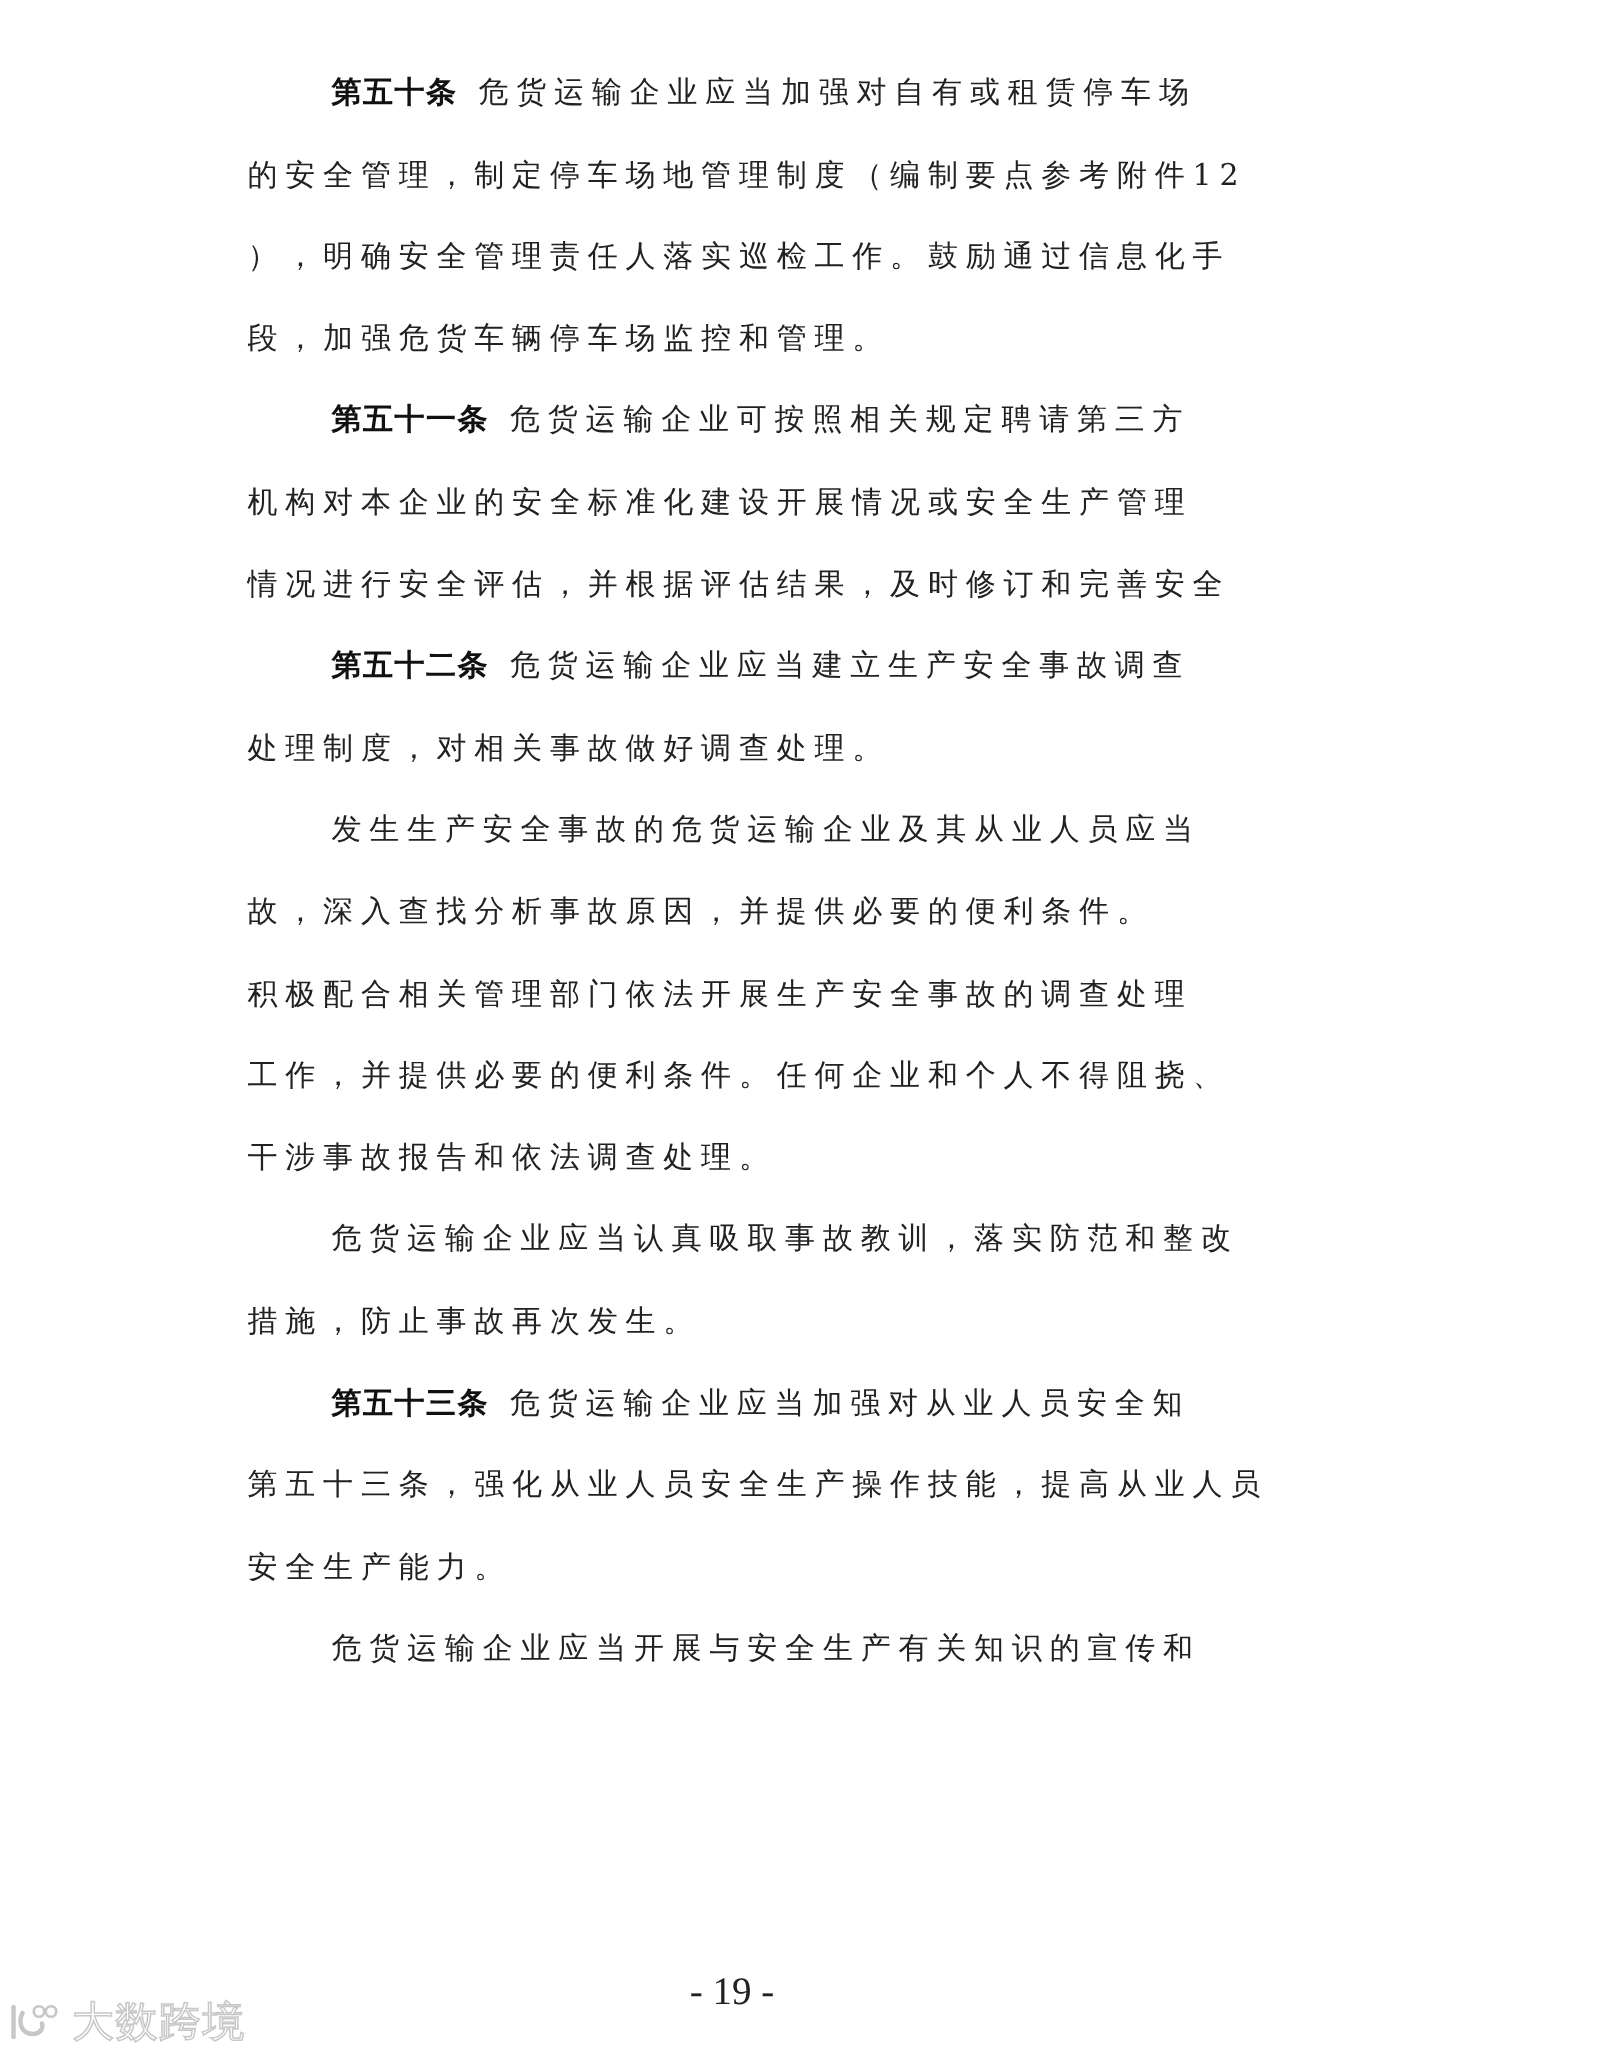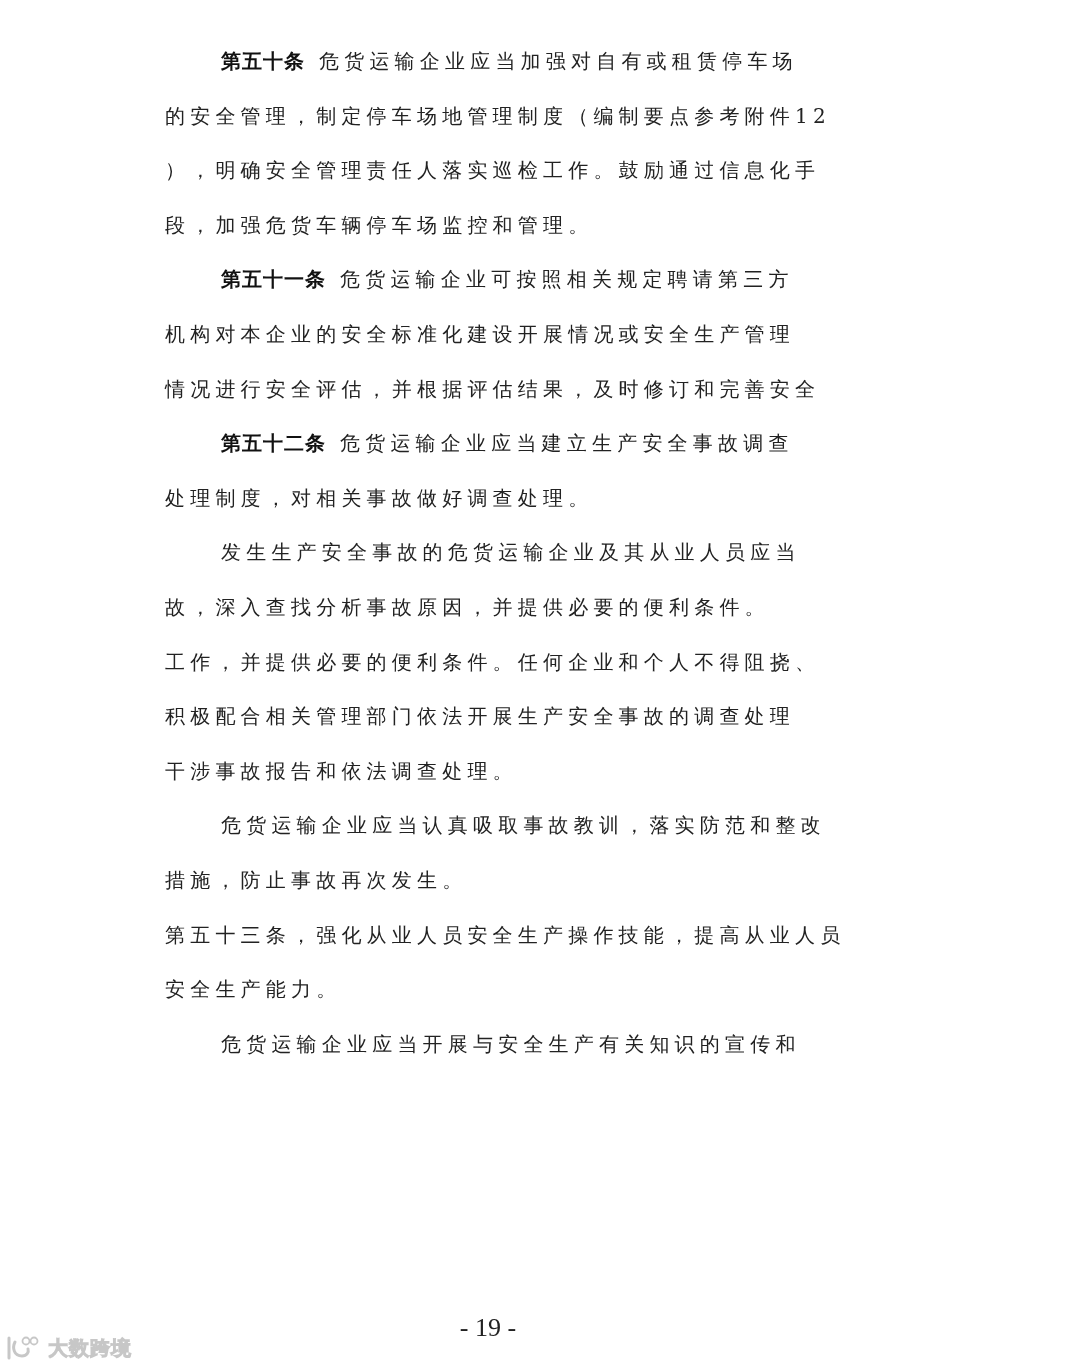--- a/index.html
+++ b/index.html
@@ -59,22 +59,22 @@
       gap: 6px;
       opacity: 0.55;
     }
     .watermark .logo {
       width: 36px;
       height: 28px;
       position: relative;
     }
     .watermark .text {
       font-family: "DejaVu Sans", "Liberation Sans", sans-serif;
-      font-size: 20px;
-      font-weight: bold;
+      font-size: 28px;
+      font-weight: normal;
       color: #ffffff;
       -webkit-text-stroke: 1px #9a9a9a;
       letter-spacing: 1px;
     }
   </style>
 </head>
 <body>
 
 <div class="page">
   <div class="line indent"><span class="article-head">第五十条</span><span>危货运输企业应当加强对自有或租赁停车场</span></div>
@@ -83,26 +83,27 @@
   <div class="line"><span>段，加强危货车辆停车场监控和管理。</span></div>
 
   <div class="line indent"><span class="article-head">第五十一条</span><span>危货运输企业可按照相关规定聘请第三方</span></div>
   <div class="line"><span>机构对本企业的安全标准化建设开展情况或安全生产管理</span></div>
   <div class="line"><span>情况进行安全评估，并根据评估结果，及时修订和完善安全</span></div>
 
   <div class="line indent"><span class="article-head">第五十二条</span><span>危货运输企业应当建立生产安全事故调查</span></div>
   <div class="line"><span>处理制度，对相关事故做好调查处理。</span></div>
   <div class="line indent"><span>发生生产安全事故的危货运输企业及其从业人员应当</span></div>
   <div class="line"><span>故，深入查找分析事故原因，并提供必要的便利条件。</span></div>
+  <div class="line"><span>积极配合相关管理部门依法开展生产安全事故的调查处理</span></div>
   <div class="line"><span>工作，并提供必要的便利条件。任何企业和个人不得阻挠、</span></div>
-  <div class="line"><span>积极配合相关管理部门依法开展生产安全事故的调查处理</span></div>
   <div class="line"><span>干涉事故报告和依法调查处理。</span></div>
   <div class="line indent"><span>危货运输企业应当认真吸取事故教训，落实防范和整改</span></div>
   <div class="line"><span>措施，防止事故再次发生。</span></div>
 
+  <div class="line indent"><span class="article-head">第五十三条</span><span>危货运输企业应当加强对从业人员安全知</span></div>
   <div class="line"><span>第五十三条，强化从业人员安全生产操作技能，提高从业人员</span></div>
   <div class="line"><span>安全生产能力。</span></div>
   <div class="line indent"><span>危货运输企业应当开展与安全生产有关知识的宣传和</span></div>
 </div>
 
 <div class="page-number">- 19 -</div>
 
 <div class="watermark">
   <span class="logo">
     <svg width="36" height="28" viewBox="0 0 36 28">

